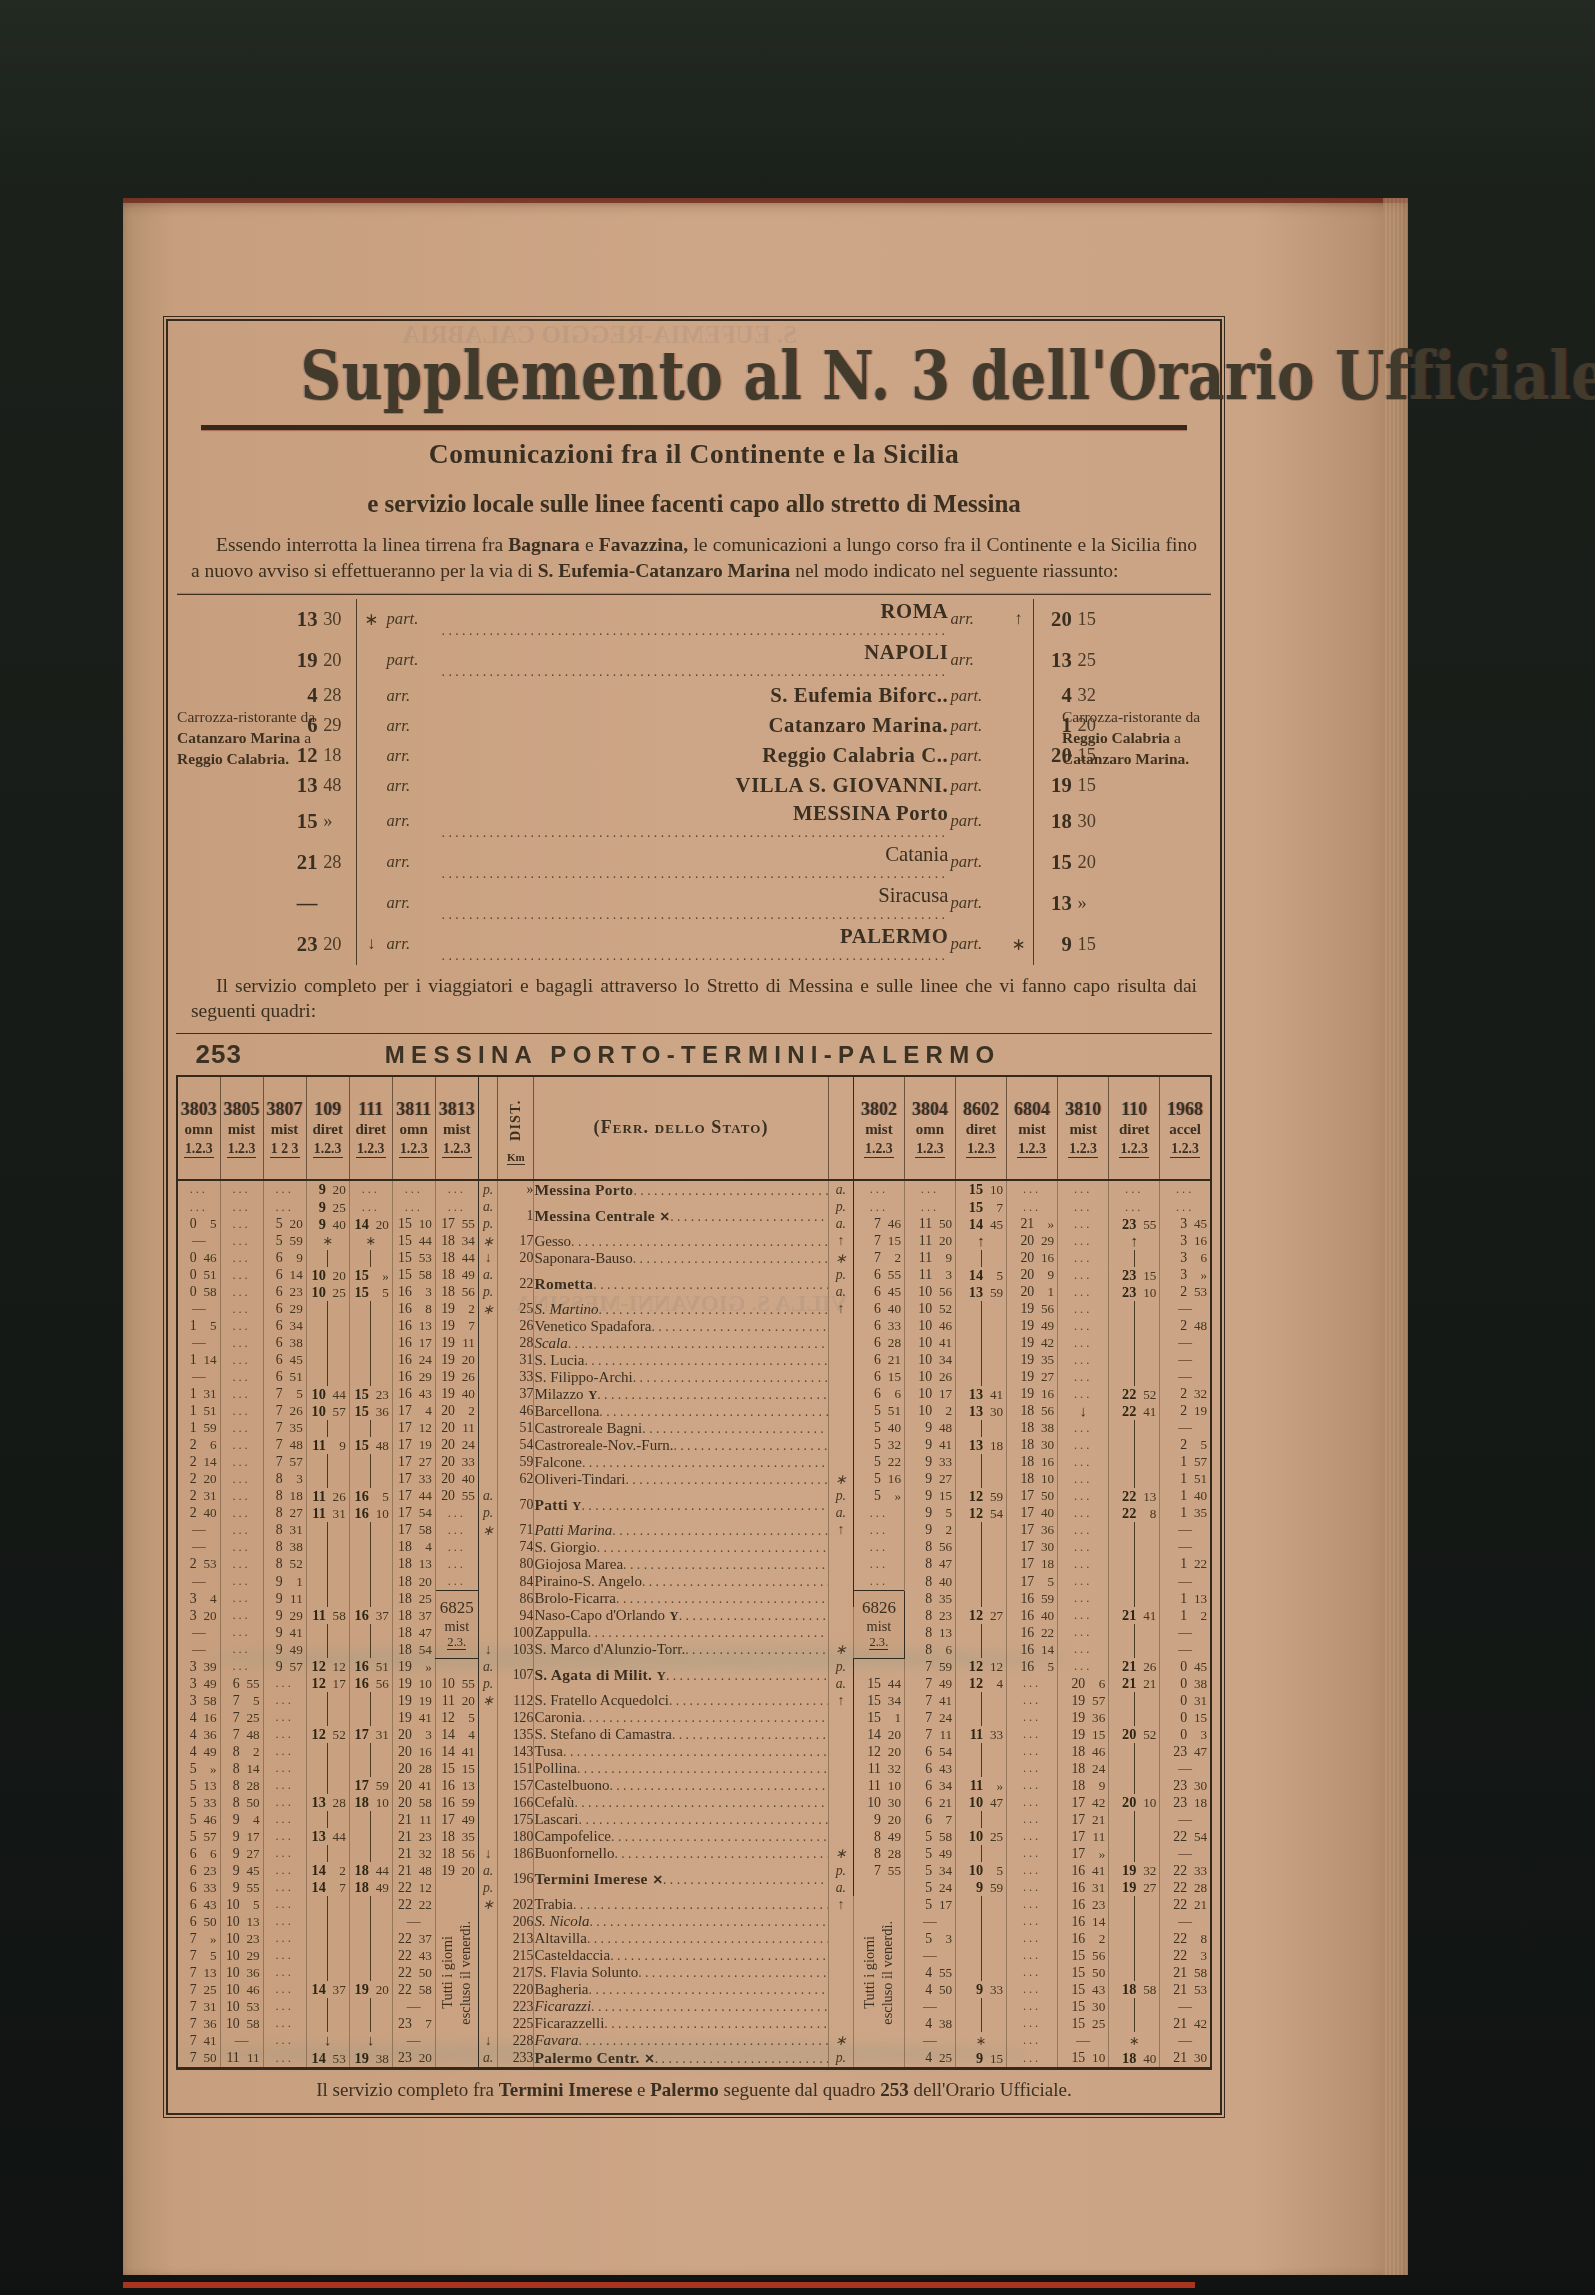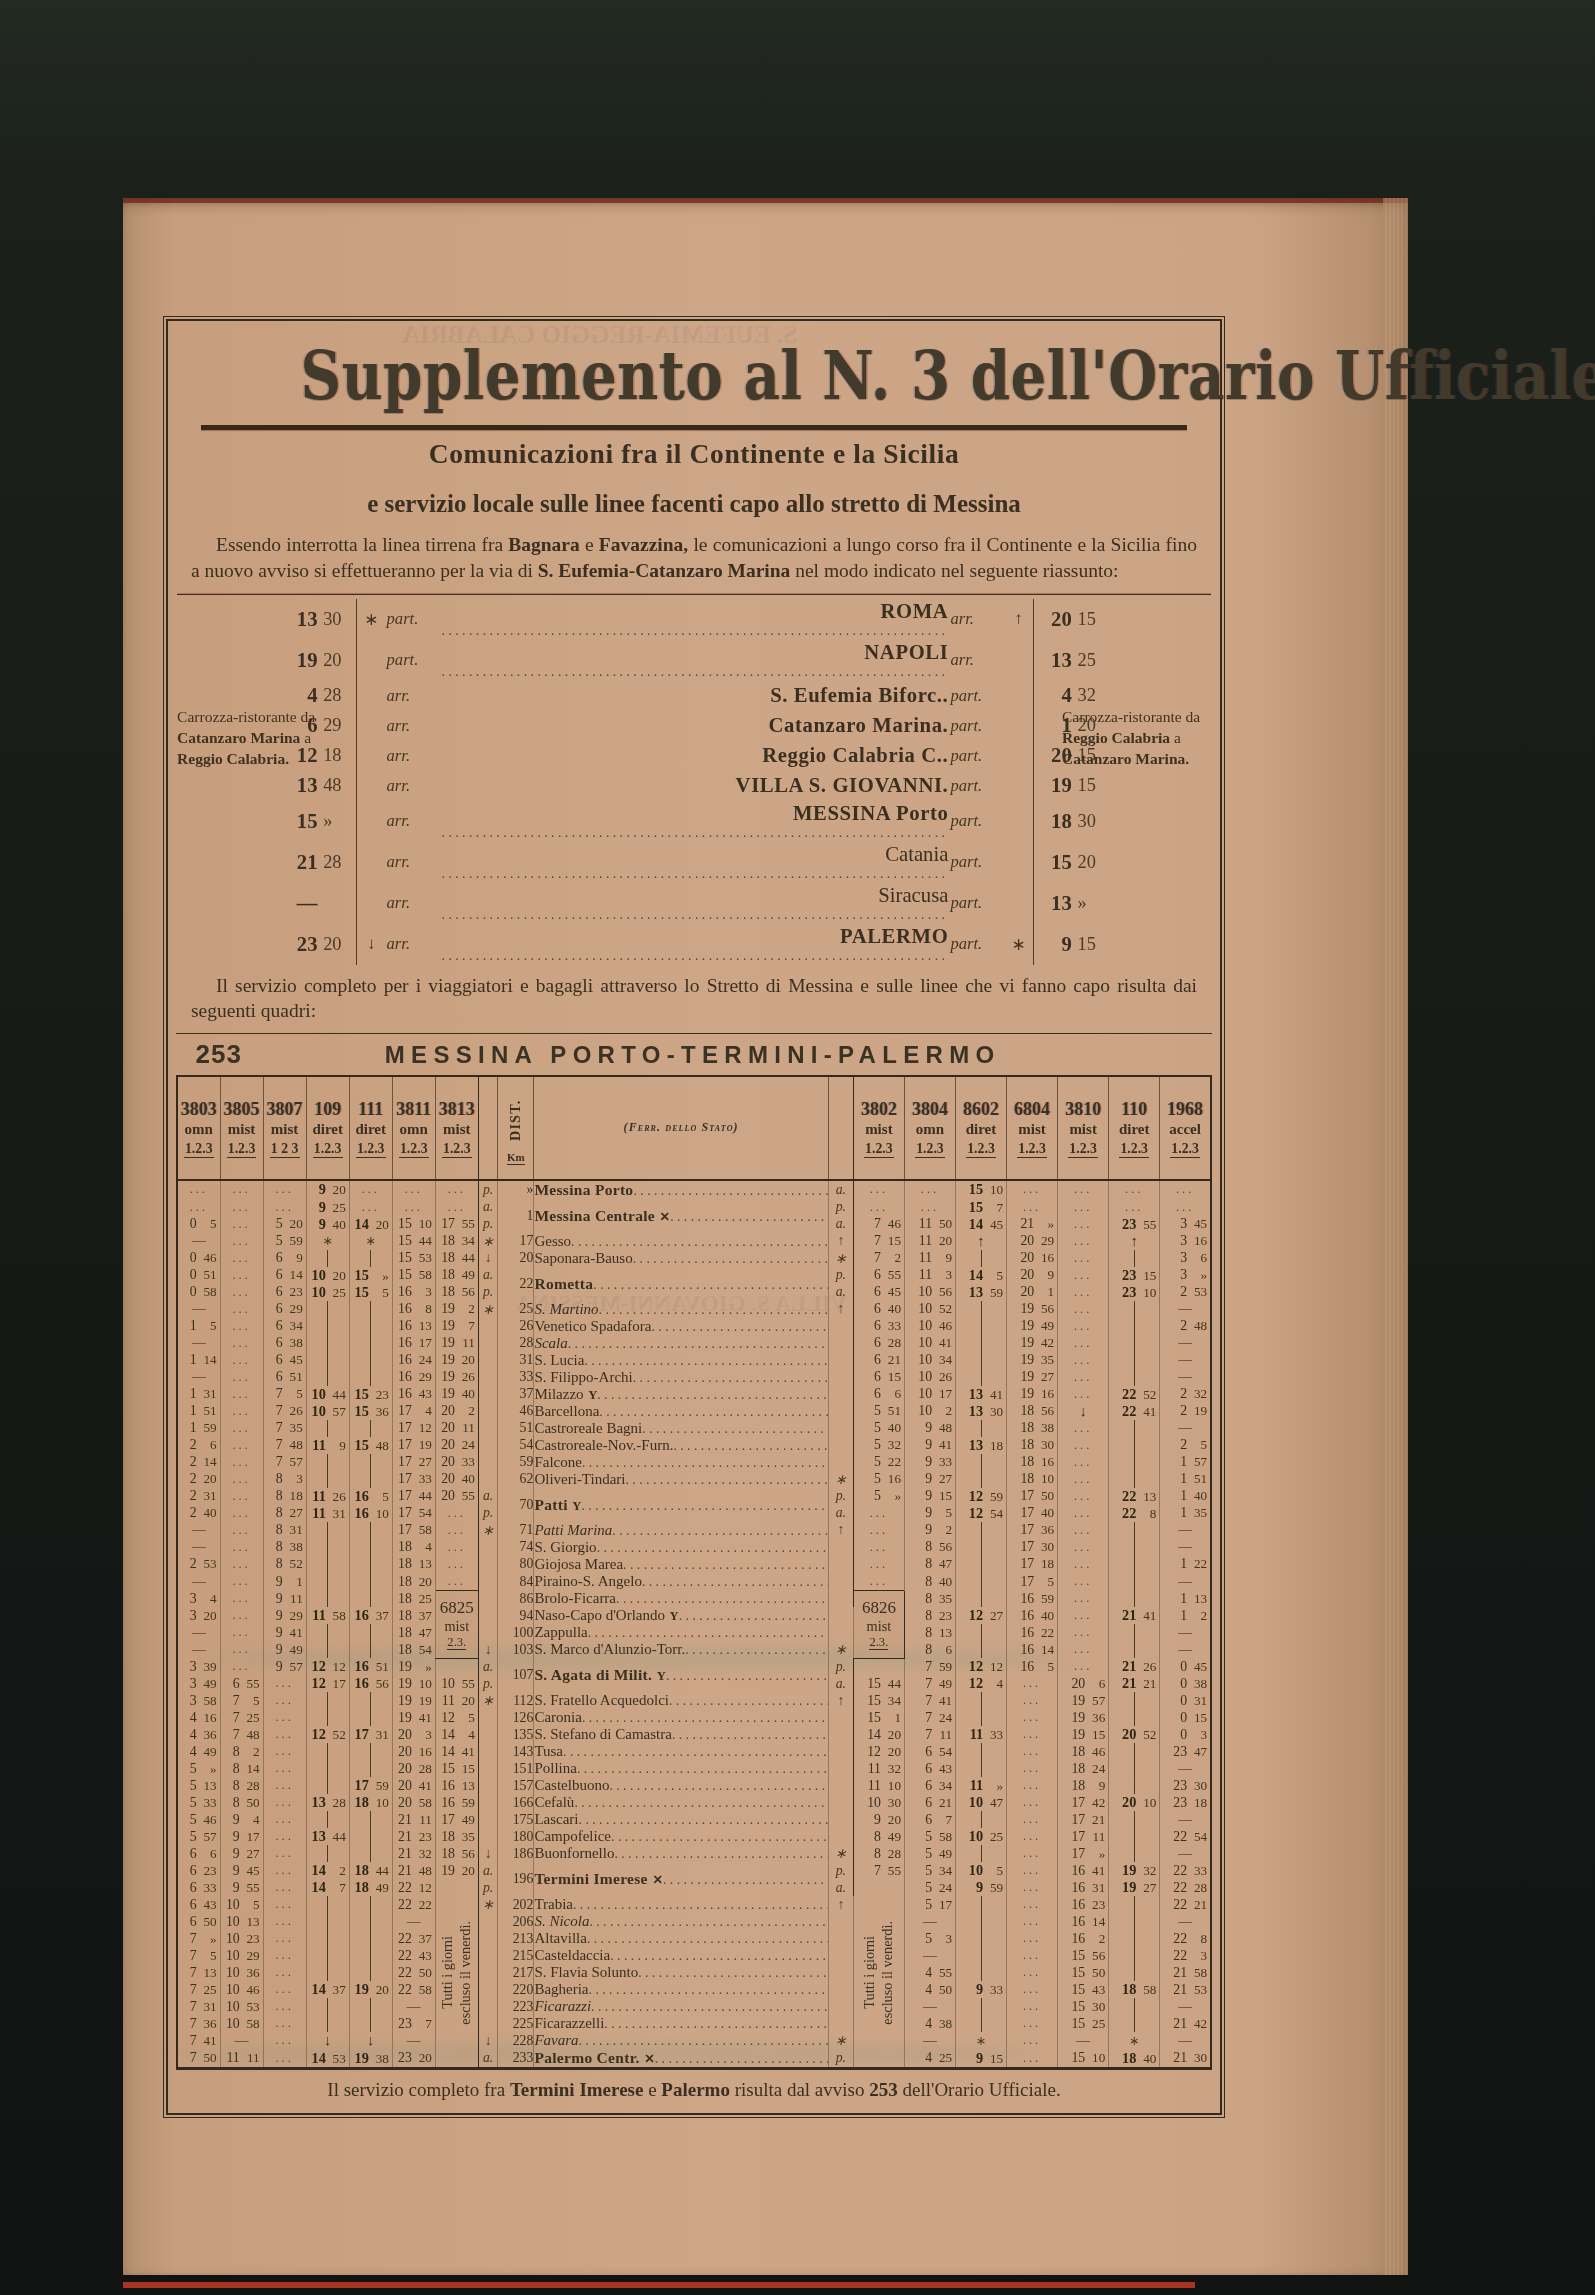--- a/index.html
+++ b/index.html
@@ -63,21 +63,21 @@
   .tt td{border-left:0.6px solid rgba(105,82,57,.55);height:16.6px;vertical-align:middle;font-size:13.8px;}
   .sepL{border-left:1.7px solid #33291c !important;}
   .sepR{border-right:1.7px solid #33291c !important;}
   .thn{font-weight:bold;font-size:18px;text-align:center;color:#39301f;text-shadow:1.1px 0 0 rgba(150,45,30,.3), -1.1px 0 0 rgba(45,85,130,.25);}
   .tht{font-size:15px;text-align:center;margin-top:1.1px;}
   .thc{font-size:13.8px;text-align:center;margin-top:2.3px;}
   .thc span{border-bottom:1.1px solid #3c2f20;padding:0 1.1px 1.7px;}
   .disty{writing-mode:vertical-rl;transform:rotate(180deg);font-weight:bold;font-size:14.3px;letter-spacing:1.1px;margin:0 auto;height:55px;text-align:center;}
   .kmu{font-size:11px;text-align:center;margin-top:3.4px;}
   .kmu span{border-bottom:1.1px solid #3c2f20;padding-bottom:1.1px;}
-  .oper{font-variant:small-caps;font-size:12px;text-align:center;letter-spacing:1.1px;font-style:italic;}
+  .oper{font-variant:small-caps;font-size:18px;text-align:center;letter-spacing:1.1px;}
 
   .tm{display:flex;justify-content:flex-end;align-items:baseline;padding:0 2.9px;}
   .tm .h{flex:1;text-align:right;font-size:13.8px;}
   .tm .m{width:16px;text-align:right;font-size:13.2px;margin-left:4px;color:#43351f;}
   .bh .h{font-weight:bold;font-size:14.3px;color:#2e2614;}
   .dots{text-align:center;letter-spacing:2.9px;color:#5d4834;font-size:12.6px;}
   .dash{text-align:center;color:#63402a;font-size:13.8px;}
   .vpipe{width:0;border-left:1.1px solid #4a3a22;height:16.6px;margin:0 auto;}
   .arr{text-align:center;font-size:15px;color:#3c2f1d;}
   .orn{text-align:center;font-size:12.6px;color:#4a3a25;}
@@ -4239,16 +4239,16 @@
             <td>
               <div class="tm ">
                 <span class="h">21</span>
                 <span class="m">30</span>
               </div>
             </td>
           </tr>
         </tbody>
       </table>
 
-    <div class="footer" id="footer"><span>Il servizio completo fra </span><span class="b">Termini Imerese</span><span> e </span><span class="b">Palermo</span><span> risulta dal avviso </span><span class="b">253</span><span> dell'Orario Ufficiale.</span></div>
+    <div class="footer" id="footer"><span>Il servizio completo fra </span><span class="b">Termini Imerese</span><span> e </span><span class="b">Palermo</span><span> seguente dal quadro </span><span class="b">253</span><span> dell'Orario Ufficiale.</span></div>
   </div>
 </div>
 
 
 </body></html>

